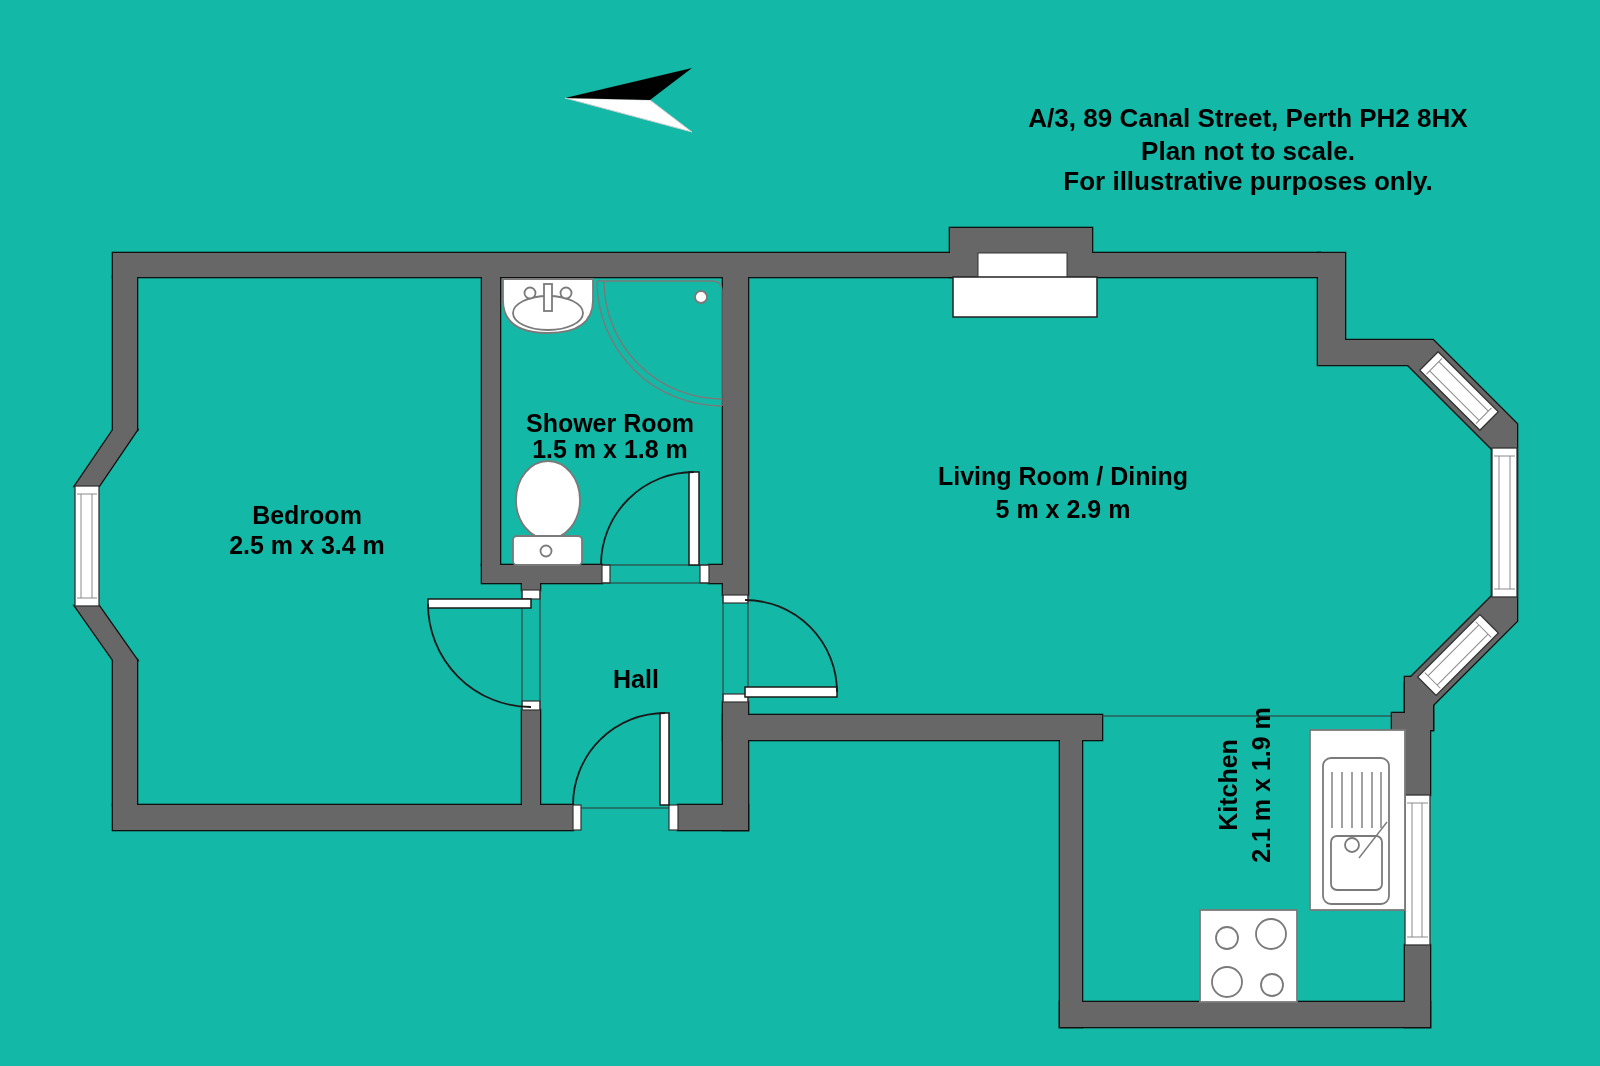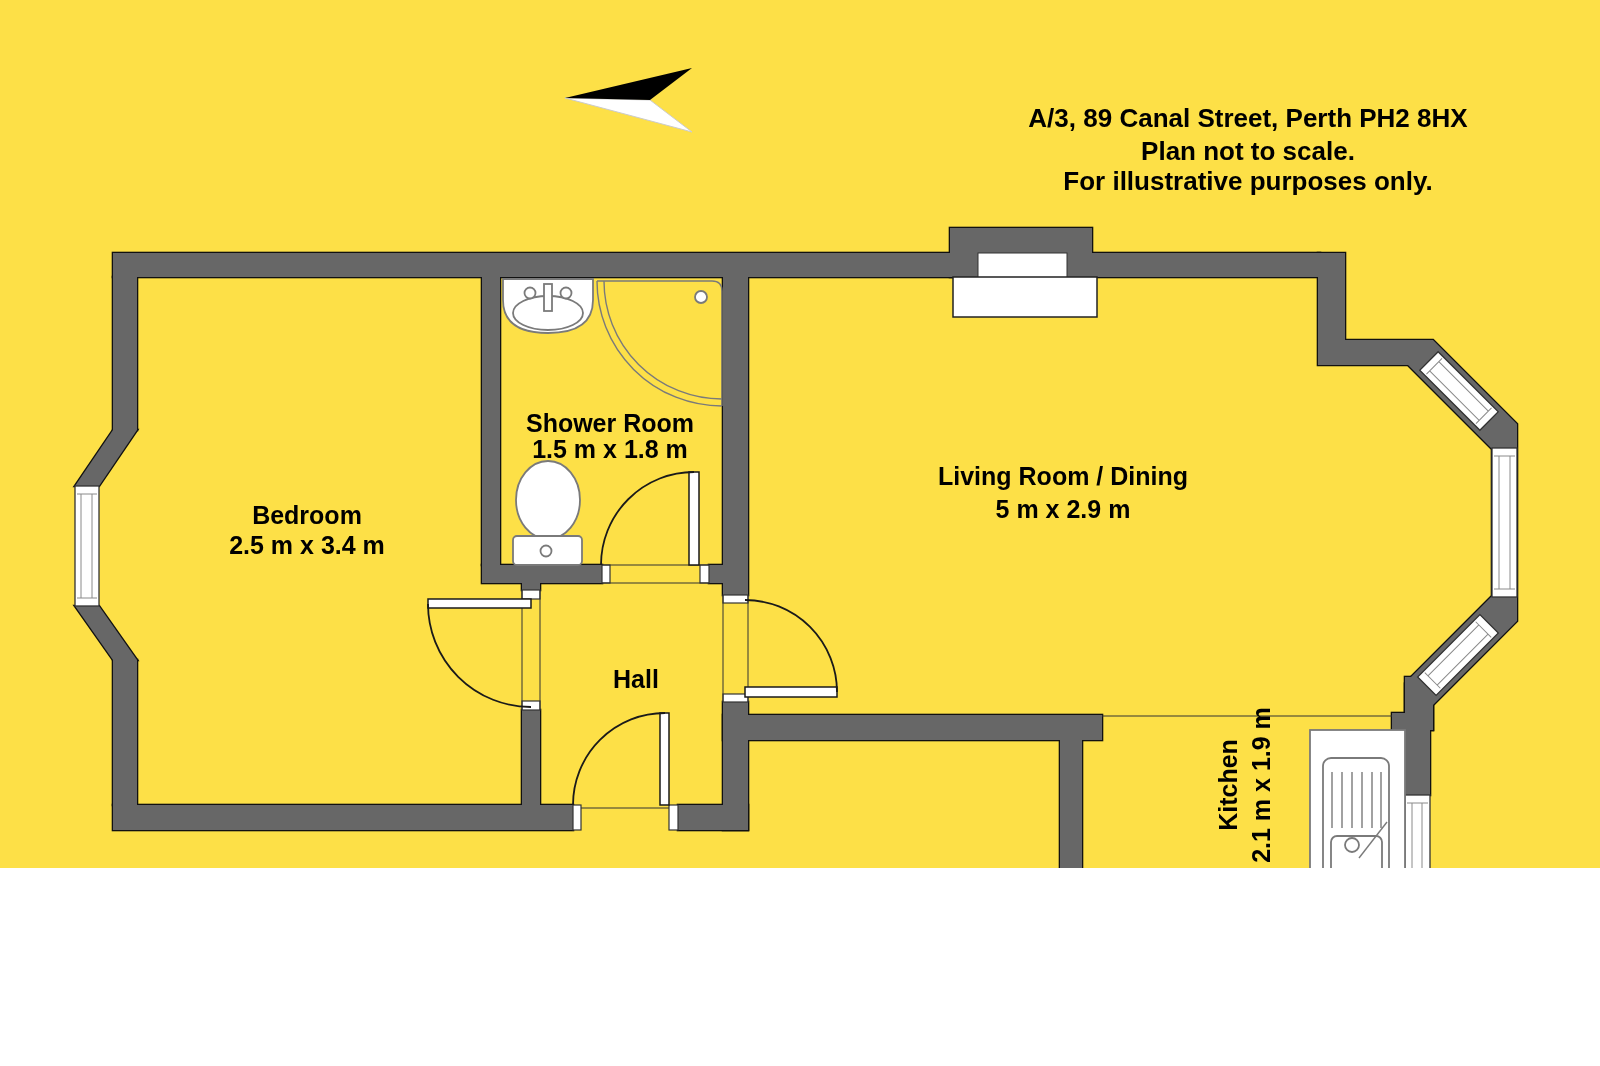--- a/index.html
+++ b/index.html
@@ -1,16 +1,16 @@
 <!DOCTYPE html>
 <html><head>
 <meta charset="utf-8">
 <style>
   html,body{margin:0;padding:0;background:#ffffff;}
-  .page{position:relative;width:1600px;height:868px;background:#fde047;overflow:hidden;}
+  .page{position:relative;width:1600px;height:1066px;background:#14b8a6;overflow:hidden;}
   svg{display:block;}
   svg text{font-family:"Liberation Sans","DejaVu Sans",sans-serif;font-weight:bold;fill:#000;}
   .title-line{font-size:26px;}
   .room-name,.room-dims{font-size:25px;}
   .wall-outline{fill:none;stroke:#111111;stroke-width:2.6;}
   .wall-fill{stroke:none;}
   .jamb{fill:#ffffff;stroke:#333333;stroke-width:1.2;}
   .window{fill:#ffffff;stroke:#333333;stroke-width:1.3;}
   .winline{stroke:#8a8a8a;stroke-width:1;fill:none;}
   .fixture{fill:#ffffff;stroke:#7a7a7a;stroke-width:1.8;}

